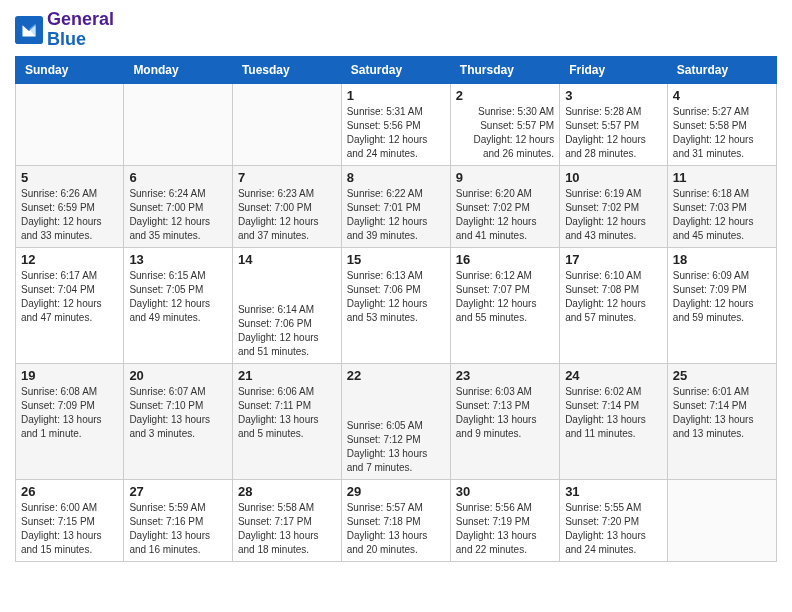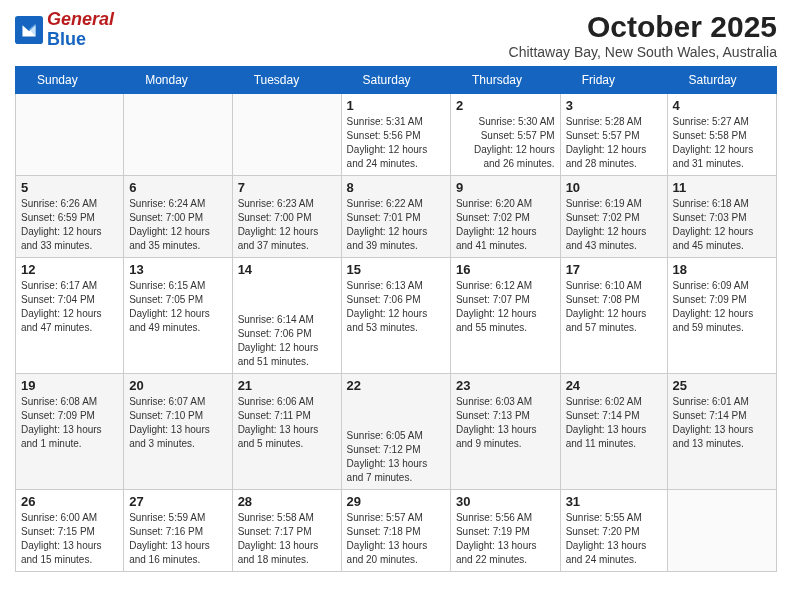--- a/index.html
+++ b/index.html
@@ -19,21 +19,21 @@
     .logo {
       display: flex;
       align-items: center;
       gap: 4px;
     }
     .logo-text {
       font-size: 18px;
       font-weight: bold;
       line-height: 1.1;
     }
-    .logo-general { color: #b91c1c; font-style: italic; }
+    .logo-general { color: #4c1d95; }
     .logo-blue { color: #1565c0; }
     .logo-icon {
       width: 28px;
       height: 28px;
     }
     .title-block {
       text-align: right;
     }
     .month-title {
       font-size: 30px;
@@ -46,22 +46,22 @@
     }
     table {
       width: 100%;
       border-collapse: collapse;
       margin-top: 6px;
     }
     thead tr th {
       background: #1565c0;
       color: #fff;
       font-size: 12px;
-      font-weight: normal;
-      padding: 6px 21px;
+      font-weight: bold;
+      padding: 6px 9px;
       border: 1px solid #1565c0;
       text-align: left;
     }
     tbody tr td {
       border: 1px solid #ccc;
       vertical-align: top;
       padding: 4px 5px;
       width: 113px;
       min-height: 80px;
       font-size: 10.5px;
@@ -93,24 +93,20 @@
     <svg class="logo-icon" viewBox="0 0 30 30">
       <rect x="0" y="0" width="30" height="30" rx="3" fill="#1565c0"></rect>
       <polygon points="8,22 22,22 22,10 15,16 8,10" fill="white"></polygon>
       <polygon points="15,14 22,8 22,22" fill="#90caf9" opacity="0.5"></polygon>
     </svg>
     <div class="logo-text">
       <span class="logo-general">General</span><br>
       <span class="logo-blue">Blue</span>
     </div>
   </div>
-  <div class="title-block">
-    <div class="month-title">October 2025</div>
-    <div class="location-title">Chittaway Bay, New South Wales, Australia</div>
-  </div>
 </div>
 
 <table>
   <thead>
     <tr>
     <th>Sunday</th>
         <th>Monday</th>
         <th>Tuesday</th>
         <th>Saturday</th>
         <th>Thursday</th>

